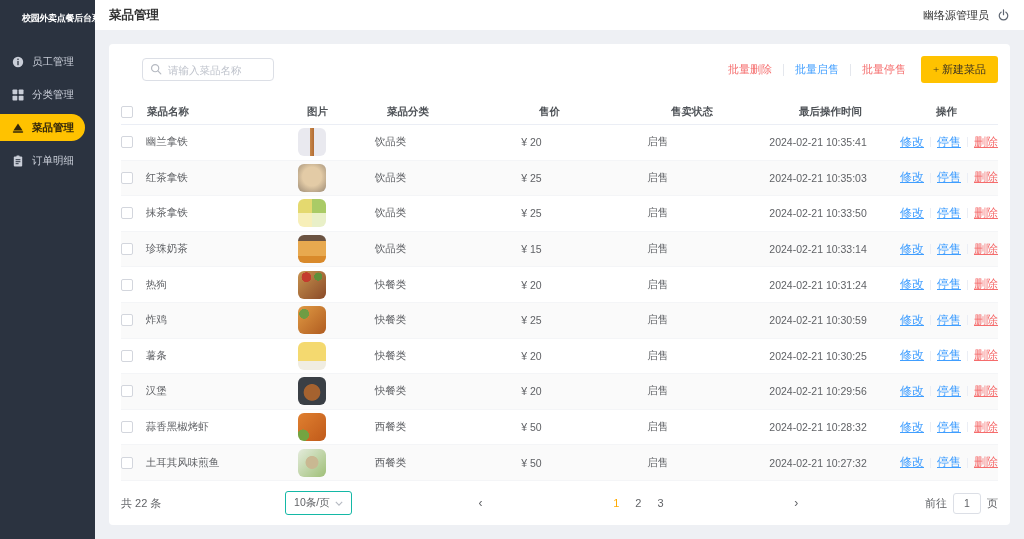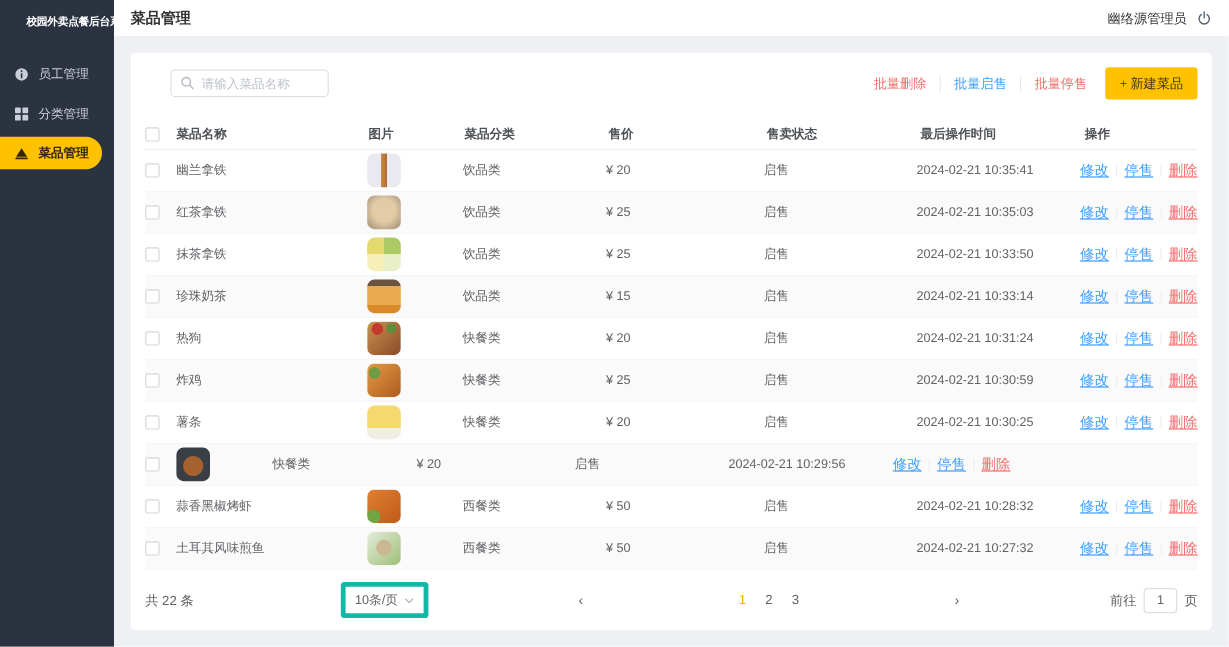--- a/index.html
+++ b/index.html
@@ -44,21 +44,21 @@
 
   
   .thead { display:flex; align-items:center; height:26px; border-bottom:1px solid #ebeef5; font-size:10.5px; color:#4e5257; font-weight:bold; flex:0 0 26px; }
   .tbody { flex:1; display:flex; flex-direction:column; min-height:0; }
   .trow { display:flex; align-items:center; flex:1; min-height:0; border-bottom:1px solid #f4f5f7; font-size:10.5px; color:#606266; background:#fff; }
   .trow:nth-child(even) { background:#fafafa; }
   .c-sel { width:26px; display:flex; align-items:center; }
   .c-name { width:160px; }
   .c-img { width:80px; display:flex; align-items:center; }
   .c-cat { width:120px; }
-  .c-price { width:132px; }
+  .c-price { width:132px;margin-left:32px; }
   .c-status { width:128px; }
   .c-time { width:137px; }
   .c-act { flex:1; display:flex; align-items:center; gap:6px; white-space:nowrap; }
   .cb { width:12px; height:12px; border:1px solid #d3d6dd; border-radius:2px; background:#fff; display:inline-block; cursor:pointer; }
   .thumb { width:28px; height:28px; border-radius:6px; flex:0 0 28px; }
   .act-link { font-size:12px; background:none; border:none; padding:0; cursor:pointer; font-family:inherit;text-decoration:underline; }
   .vdiv2 { width:1px; height:10px; background:#ebeef5; }
 
   
   .thumb-oolong-latte { background:linear-gradient(to right,#e9e9ef 42%,#c98a4b 42%,#b06a33 58%,#e9e9ef 58%); }
@@ -67,21 +67,21 @@
   .thumb-bubble-tea { background:linear-gradient(180deg,#6b5342 0 20%,#e8a94f 20% 75%,#d98a2b 75%); }
   .thumb-hotdog { background:radial-gradient(circle at 30% 22%,#c43b2e 0 16%,rgba(0,0,0,0) 17%),radial-gradient(circle at 72% 20%,#5d8f3a 0 13%,rgba(0,0,0,0) 14%),linear-gradient(135deg,#c8934f,#8a4a28); }
   .thumb-fried-chicken { background:radial-gradient(circle at 22% 28%,#6f9c44 0 16%,rgba(0,0,0,0) 17%),linear-gradient(135deg,#e09a44,#b05c20); }
   .thumb-fries { background:linear-gradient(180deg,#f4d96f 0 68%,#f0ede2 68%); }
   .thumb-burger { background:radial-gradient(circle at 50% 55%,#a5622f 0 38%,#3a3f45 42%); }
   .thumb-shrimp { background:radial-gradient(circle at 18% 80%,#74a441 0 18%,rgba(0,0,0,0) 19%),linear-gradient(135deg,#e08030,#c05a1a); }
   .thumb-fish { background:radial-gradient(circle at 50% 48%,#c9b892 0 30%,rgba(0,0,0,0) 34%),linear-gradient(135deg,#e4ecdc,#9fbf77); }
 
   
   .pagination { margin-top:auto; display:flex; align-items:center; justify-content:space-between; gap:10px; padding-top:10px; font-size:11px; color:#606266; flex:0 0 auto; }
-  .psel { display:flex; align-items:center; gap:5px; border:4px solid #14b8a6; border-radius:3px; padding:4px 8px; color:#606266; font-size:10.5px; background:#fff; cursor:pointer; }
+  .psel { display:flex; align-items:center; gap:5px; border:1px solid #14b8a6; border-radius:3px; padding:4px 8px; color:#606266; font-size:10.5px; background:#fff; cursor:pointer; }
   .psel svg { width:8px; height:5px; }
   .parrow { background:none; border:none; color:#606266; font-size:12px; cursor:pointer; padding:0 3px; font-family:inherit; }
   .page-num { cursor:pointer; padding:0 4px; color:#606266; }
   .page-num.active { color:#ffab00; }
   .goto-wrap { display:flex; align-items:center; gap:6px; }
   .goto-input { width:28px; height:21px; border:1px solid #dcdfe6; border-radius:3px; text-align:center; font-size:10.5px; color:#606266; outline:none; font-family:inherit; }
 </style>
 </head>
 <body>
 
@@ -112,20 +112,32 @@
     <span class="nav-label">分类管理</span>
   </div>
         <div class="nav-item active">
     <span class="icon">
             <svg viewBox="0 0 12 12">
               <path d="M6 1.6 L10.6 8.6 H1.4 Z" fill="currentColor"></path>
               <rect x="0.8" y="9.3" width="10.4" height="1.5" rx="0.75" fill="currentColor"></rect>
             </svg>
           </span>
     <span class="nav-label">菜品管理</span>
+  </div>
+        <div class="nav-item">
+    <span class="icon">
+            <svg viewBox="0 0 12 12">
+              <rect x="1.8" y="1.4" width="8.4" height="10" rx="1" fill="currentColor"></rect>
+              <rect x="4.4" y="0.4" width="3.2" height="2" rx="0.6" fill="currentColor"></rect>
+              <rect x="3.6" y="4.2" width="4.8" height="1" fill="#2b3340"></rect>
+              <rect x="3.6" y="6.2" width="4.8" height="1" fill="#2b3340"></rect>
+              <rect x="3.6" y="8.2" width="3" height="1" fill="#2b3340"></rect>
+            </svg>
+          </span>
+    <span class="nav-label">订单明细</span>
   </div>
       </nav>
   </aside>
 
   <div class="main">
 
     <header class="topbar">
       <div class="page-title">菜品管理</div>
       <div class="user">
         <span>幽络源管理员</span>
@@ -312,20 +324,21 @@
       <span class="vdiv2"></span>
       <button class="act-link link-primary">停售</button>
       <span class="vdiv2"></span>
       <button class="act-link link-danger">删除</button>
     </div>
   </div>
             <div class="trow">
     <div class="c-sel">
       <span class="cb"></span>
     </div>
+    <div class="c-name">汉堡</div>
     <div class="c-img">
       <span class="thumb thumb-burger"></span>
     </div>
     <div class="c-cat">快餐类</div>
     <div class="c-price">¥ 20</div>
     <div class="c-status">启售</div>
     <div class="c-time">2024-02-21 10:29:56</div>
     <div class="c-act">
       <button class="act-link link-primary">修改</button>
       <span class="vdiv2"></span>

